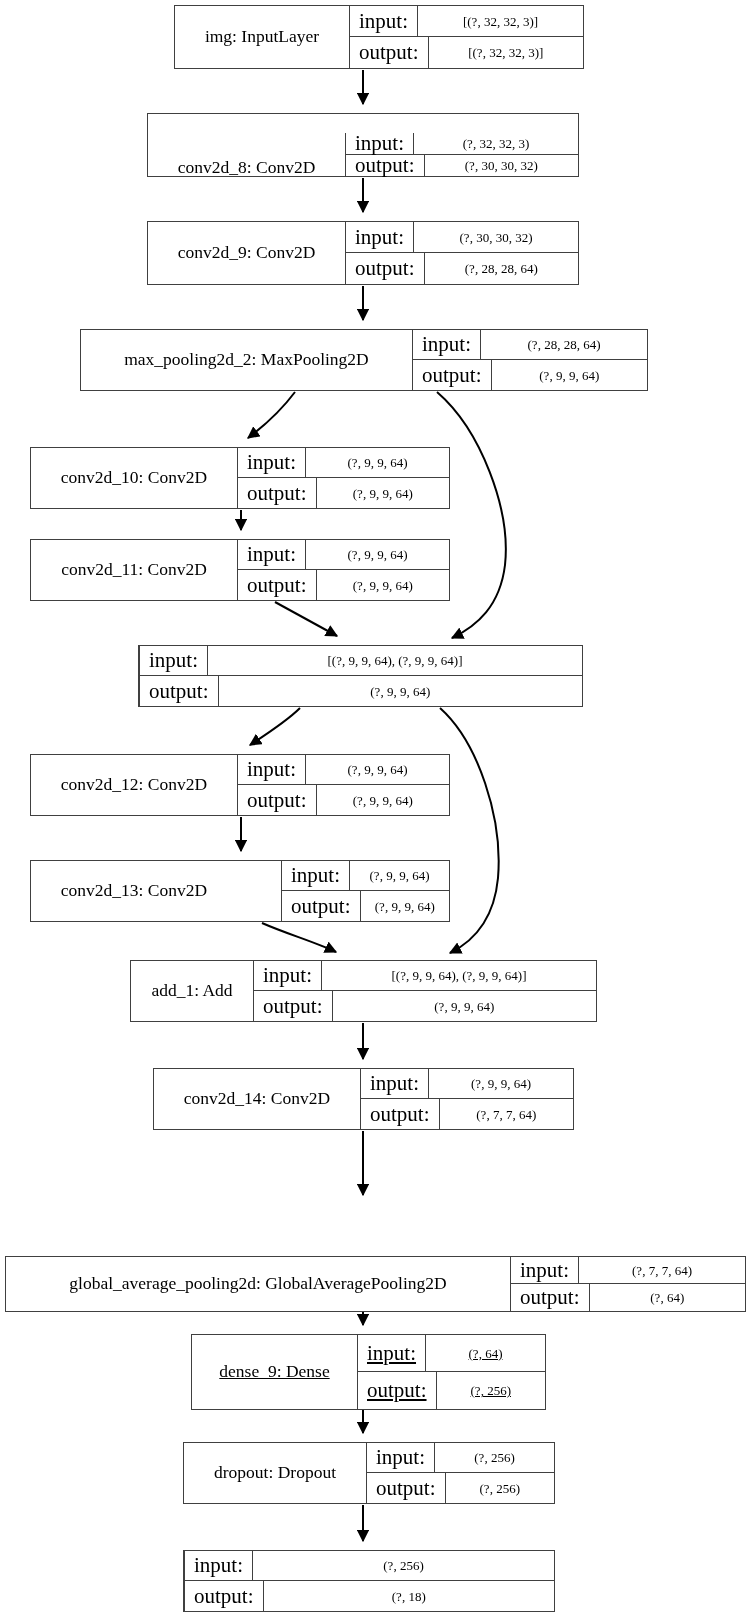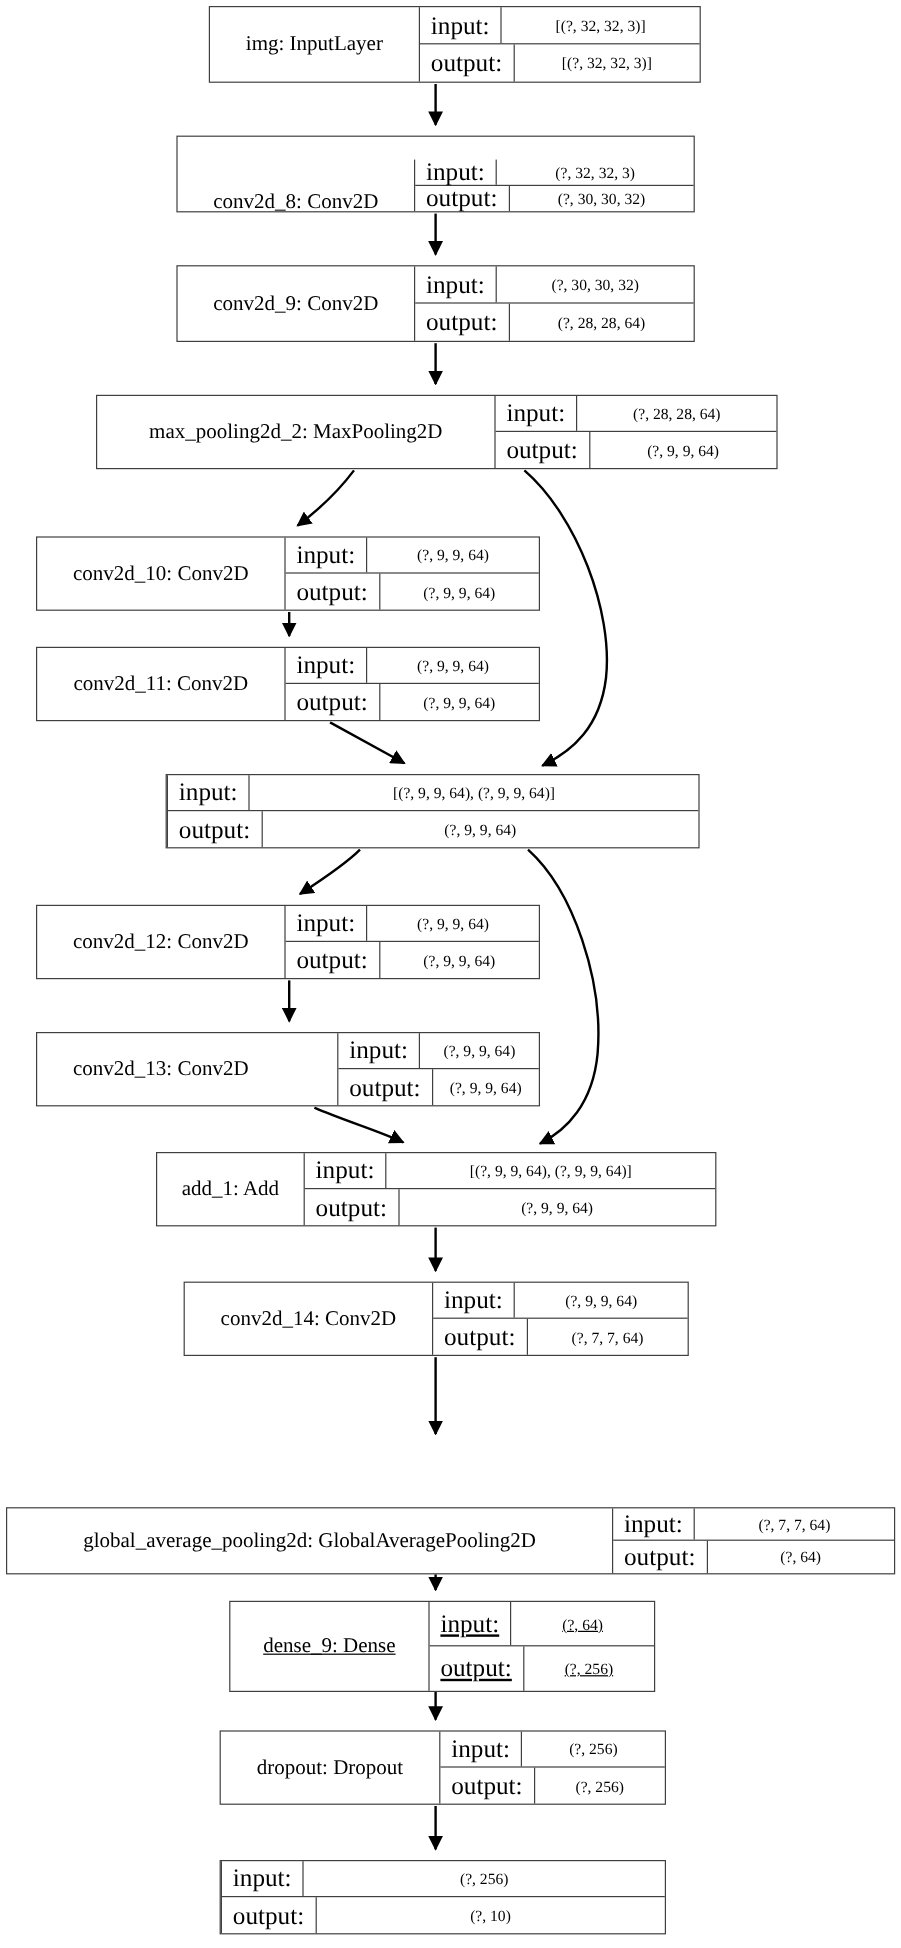--- a/index.html
+++ b/index.html
@@ -299,19 +299,19 @@
         </div>
       </div>
       <div class="node" style="left: 183px; top: 1550px; width: 372px; height: 62px; border-color: rgb(64, 64, 64);">
         <div class="node-io" style="border-left-color: rgb(64, 64, 64);">
           <div class="io-row first" style="border-bottom-color: rgb(64, 64, 64);">
             <div class="io-label" style="border-right-color: rgb(64, 64, 64);">input:</div>
             <div class="io-value">(?, 256)</div>
           </div>
           <div class="io-row ">
             <div class="io-label" style="border-right-color: rgb(64, 64, 64);">output:</div>
-            <div class="io-value">(?, 10)</div>
+            <div class="io-value">(?, 18)</div>
           </div>
         </div>
       </div>
     </div>
 
 </div>
 
 </body></html>

